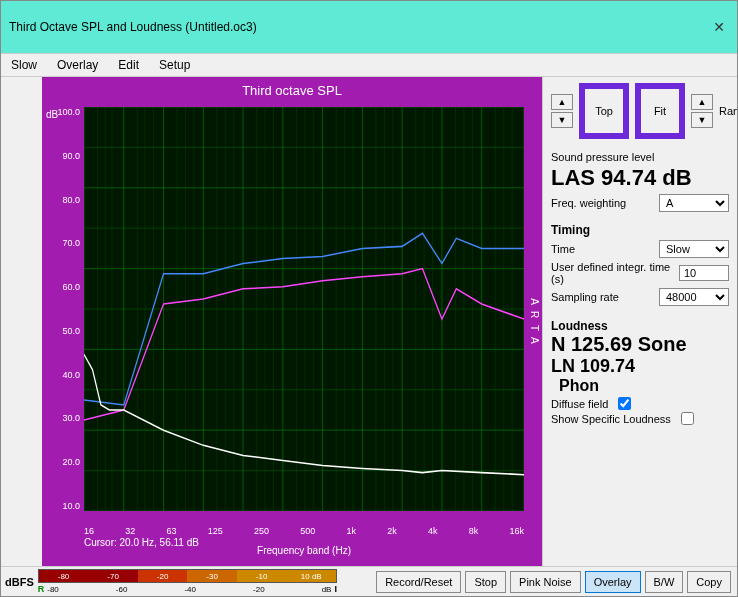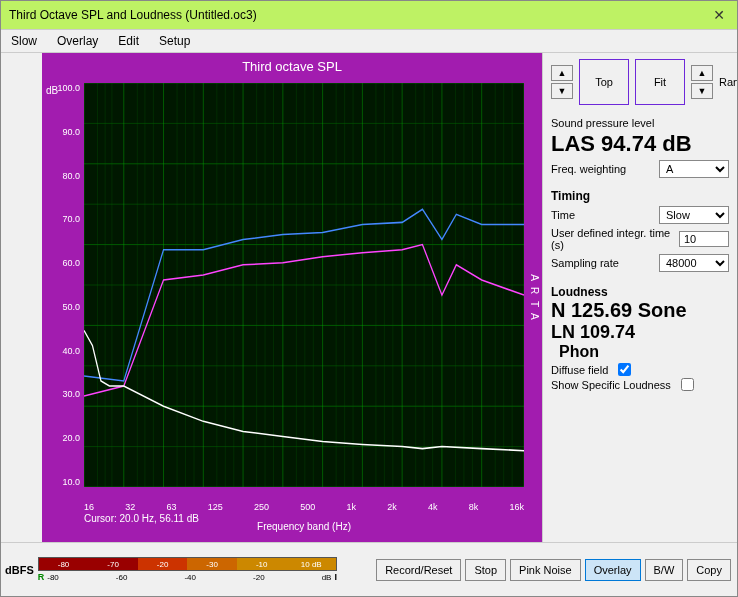--- a/index.html
+++ b/index.html
@@ -1,40 +1,40 @@
 <!DOCTYPE html>
 <html><head>
   <meta charset="utf-8">
   <style>
     * { box-sizing: border-box; margin: 0; padding: 0; }
     body { font-family: 'Segoe UI', Tahoma, Geneva, Verdana, sans-serif; font-size: 12px; background: #f0f0f0; }
     
     .window { width: 738px; height: 597px; background: #f0f0f0; border: 1px solid #888; display: flex; flex-direction: column; overflow: hidden; }
     
-    .title-bar { background: #bef264; border-bottom: 1px solid #ccc; padding: 4px 8px; display: flex; align-items: center; justify-content: space-between; min-height: 26px; }
+    .title-bar { background: #5eead4; border-bottom: 1px solid #ccc; padding: 16px 8px; display: flex; align-items: center; justify-content: space-between; min-height: 26px; }
     .title-text { font-size: 12px; color: #000; }
     .close-btn { width: 20px; height: 20px; cursor: pointer; display: flex; align-items: center; justify-content: center; font-size: 14px; color: #333; }
     
     .menu-bar { background: #f0f0f0; padding: 2px 4px; display: flex; gap: 8px; border-bottom: 1px solid #ccc; }
     .menu-item { padding: 2px 6px; cursor: pointer; font-size: 12px; }
     
     .main-content { display: flex; flex: 1; overflow: hidden; }
     
     .chart-area { flex: 1; background: #a21caf; position: relative; overflow: hidden; margin-left: 41px; }
     
     .chart-title { position: absolute; top: 6px; left: 0; right: 0; text-align: center; color: #fff; font-size: 13px; z-index: 2; }
     
     .arta-label { position: absolute; right: 2px; top: 50%; transform: translateY(-50%); color: #fff; font-size: 10px; writing-mode: vertical-rl; z-index: 2; letter-spacing: 2px; }
     
     .dB-label { position: absolute; top: 32px; left: 4px; color: #fff; font-size: 10px; }
     
     
     .right-panel { width: 195px; background: #f0f0f0; padding: 6px 8px; display: flex; flex-direction: column; gap: 4px; border-left: 1px solid #ccc; overflow: hidden; }
     .nav-btn { width: 22px; height: 16px; border: 1px solid #888; background: #f0f0f0; cursor: pointer; display: flex; align-items: center; justify-content: center; font-size: 9px; }
-    .nav-label-btn { padding: 16px 10px; border: 1px solid #6d28d9; background: #f0f0f0; cursor: pointer; font-size: 11px; min-width: 50px; text-align: center; }
+    .nav-label-btn { padding: 16px 10px; border: 6px solid #6d28d9; background: #f0f0f0; cursor: pointer; font-size: 11px; min-width: 50px; text-align: center; }
     
     .spl-section { margin-top: 2px; }
     .section-label { font-size: 11px; color: #000; }
     .spl-value { font-size: 22px; font-weight: bold; color: #000; margin: 2px 0; }
     
     .field-row { display: flex; align-items: center; justify-content: space-between; margin: 3px 0; }
     .field-label { font-size: 11px; }
     .select-box { border: 1px solid #888; background: #fff; font-size: 11px; padding: 1px 2px; width: 70px; }
     .input-box { border: 1px solid #888; background: #fff; font-size: 11px; padding: 1px 4px; width: 50px; }
     
@@ -44,21 +44,21 @@
     .loudness-section { margin-top: 6px; }
     .loudness-label { font-size: 12px; font-weight: bold; }
     .loudness-value { font-size: 20px; font-weight: bold; color: #000; }
     .loudness-value2 { font-size: 18px; font-weight: bold; color: #000; }
     .loudness-value3 { font-size: 16px; font-weight: bold; color: #000; margin-left: 8px; }
     
     .checkbox-row { display: flex; align-items: center; gap: 10px; margin: 2px 0; }
     .checkbox-label { font-size: 11px; }
     
     
-    .bottom-bar { height: 54px; background: #f0f0f0; border-top: 1px solid #ccc; display: flex; align-items: center; }
+    .bottom-bar { height: 30px; background: #f0f0f0; border-top: 1px solid #ccc; display: flex; align-items: center; }
     
     .action-buttons { display: flex; gap: 4px; padding: 0 6px; align-items: center; flex: 1; justify-content: flex-end; }
     .action-btn { padding: 4px 8px; border: 1px solid #888; background: #f0f0f0; cursor: pointer; font-size: 11px; white-space: nowrap; }
     .action-btn.active { background: #cce4f7; border-color: #0078d7; }
 
     .grid-canvas { position: absolute; top: 0; left: 0; width: 100%; height: 100%; }
   </style>
 </head>
 <body>
 

